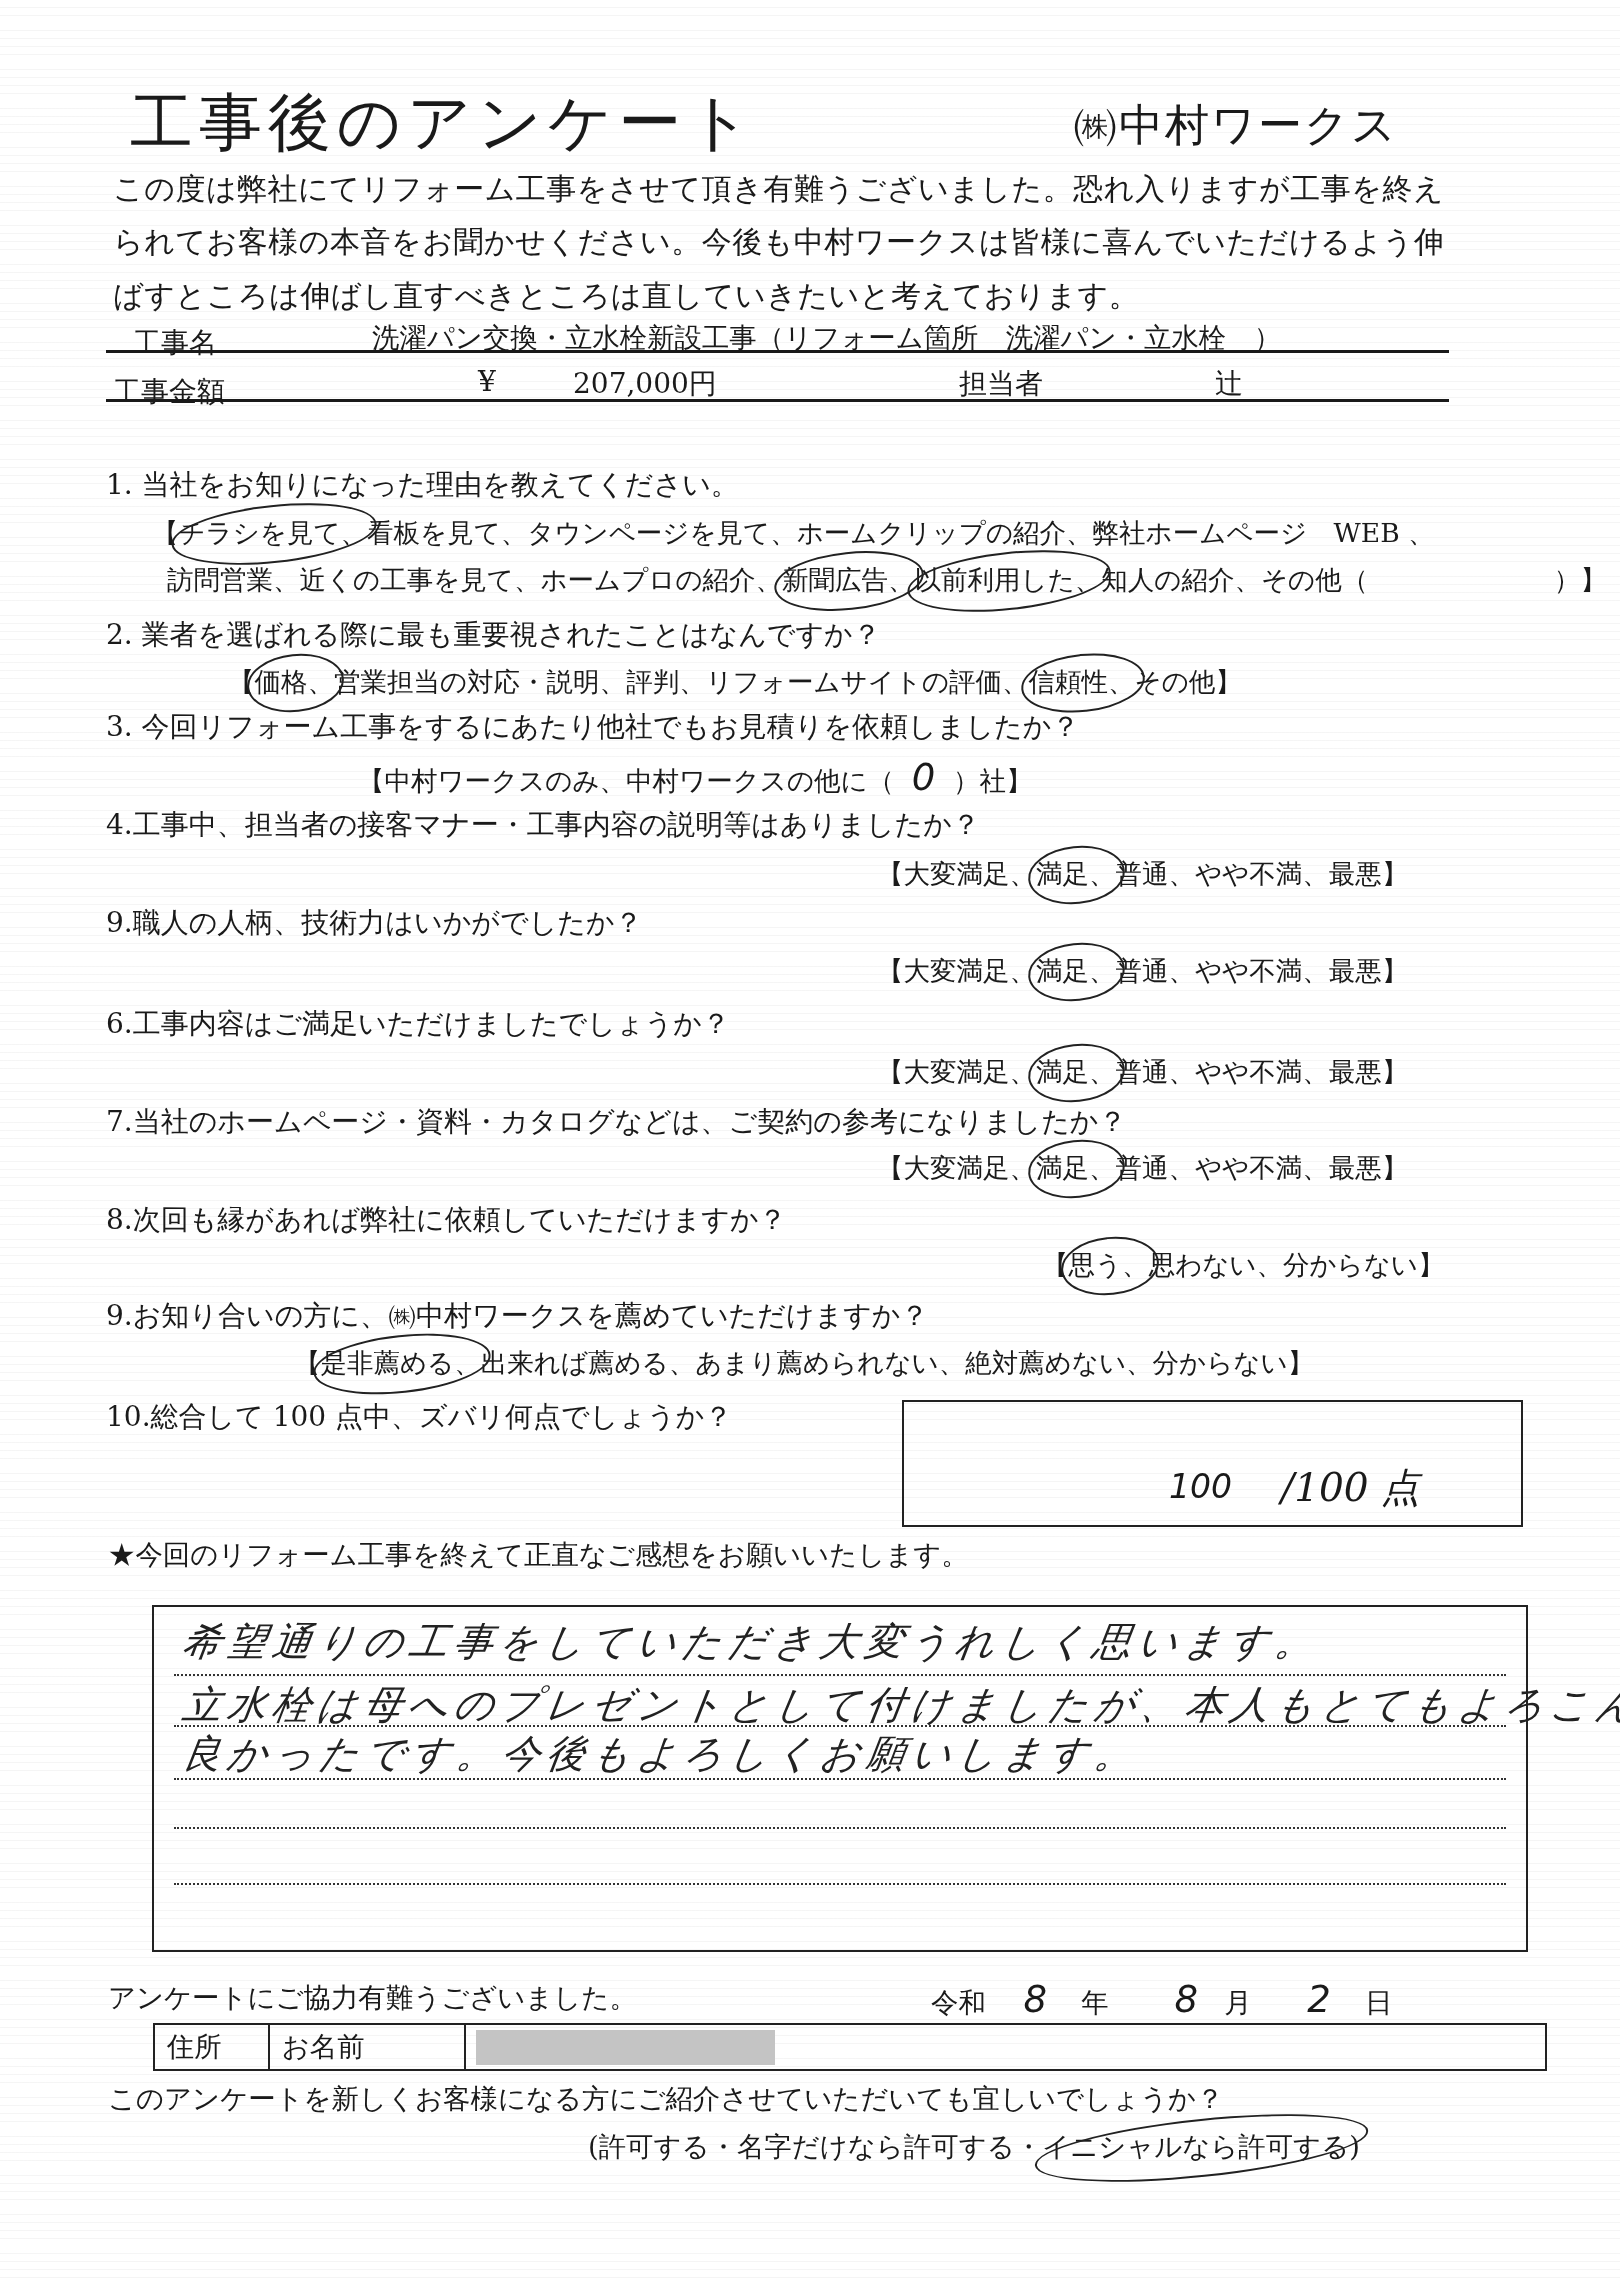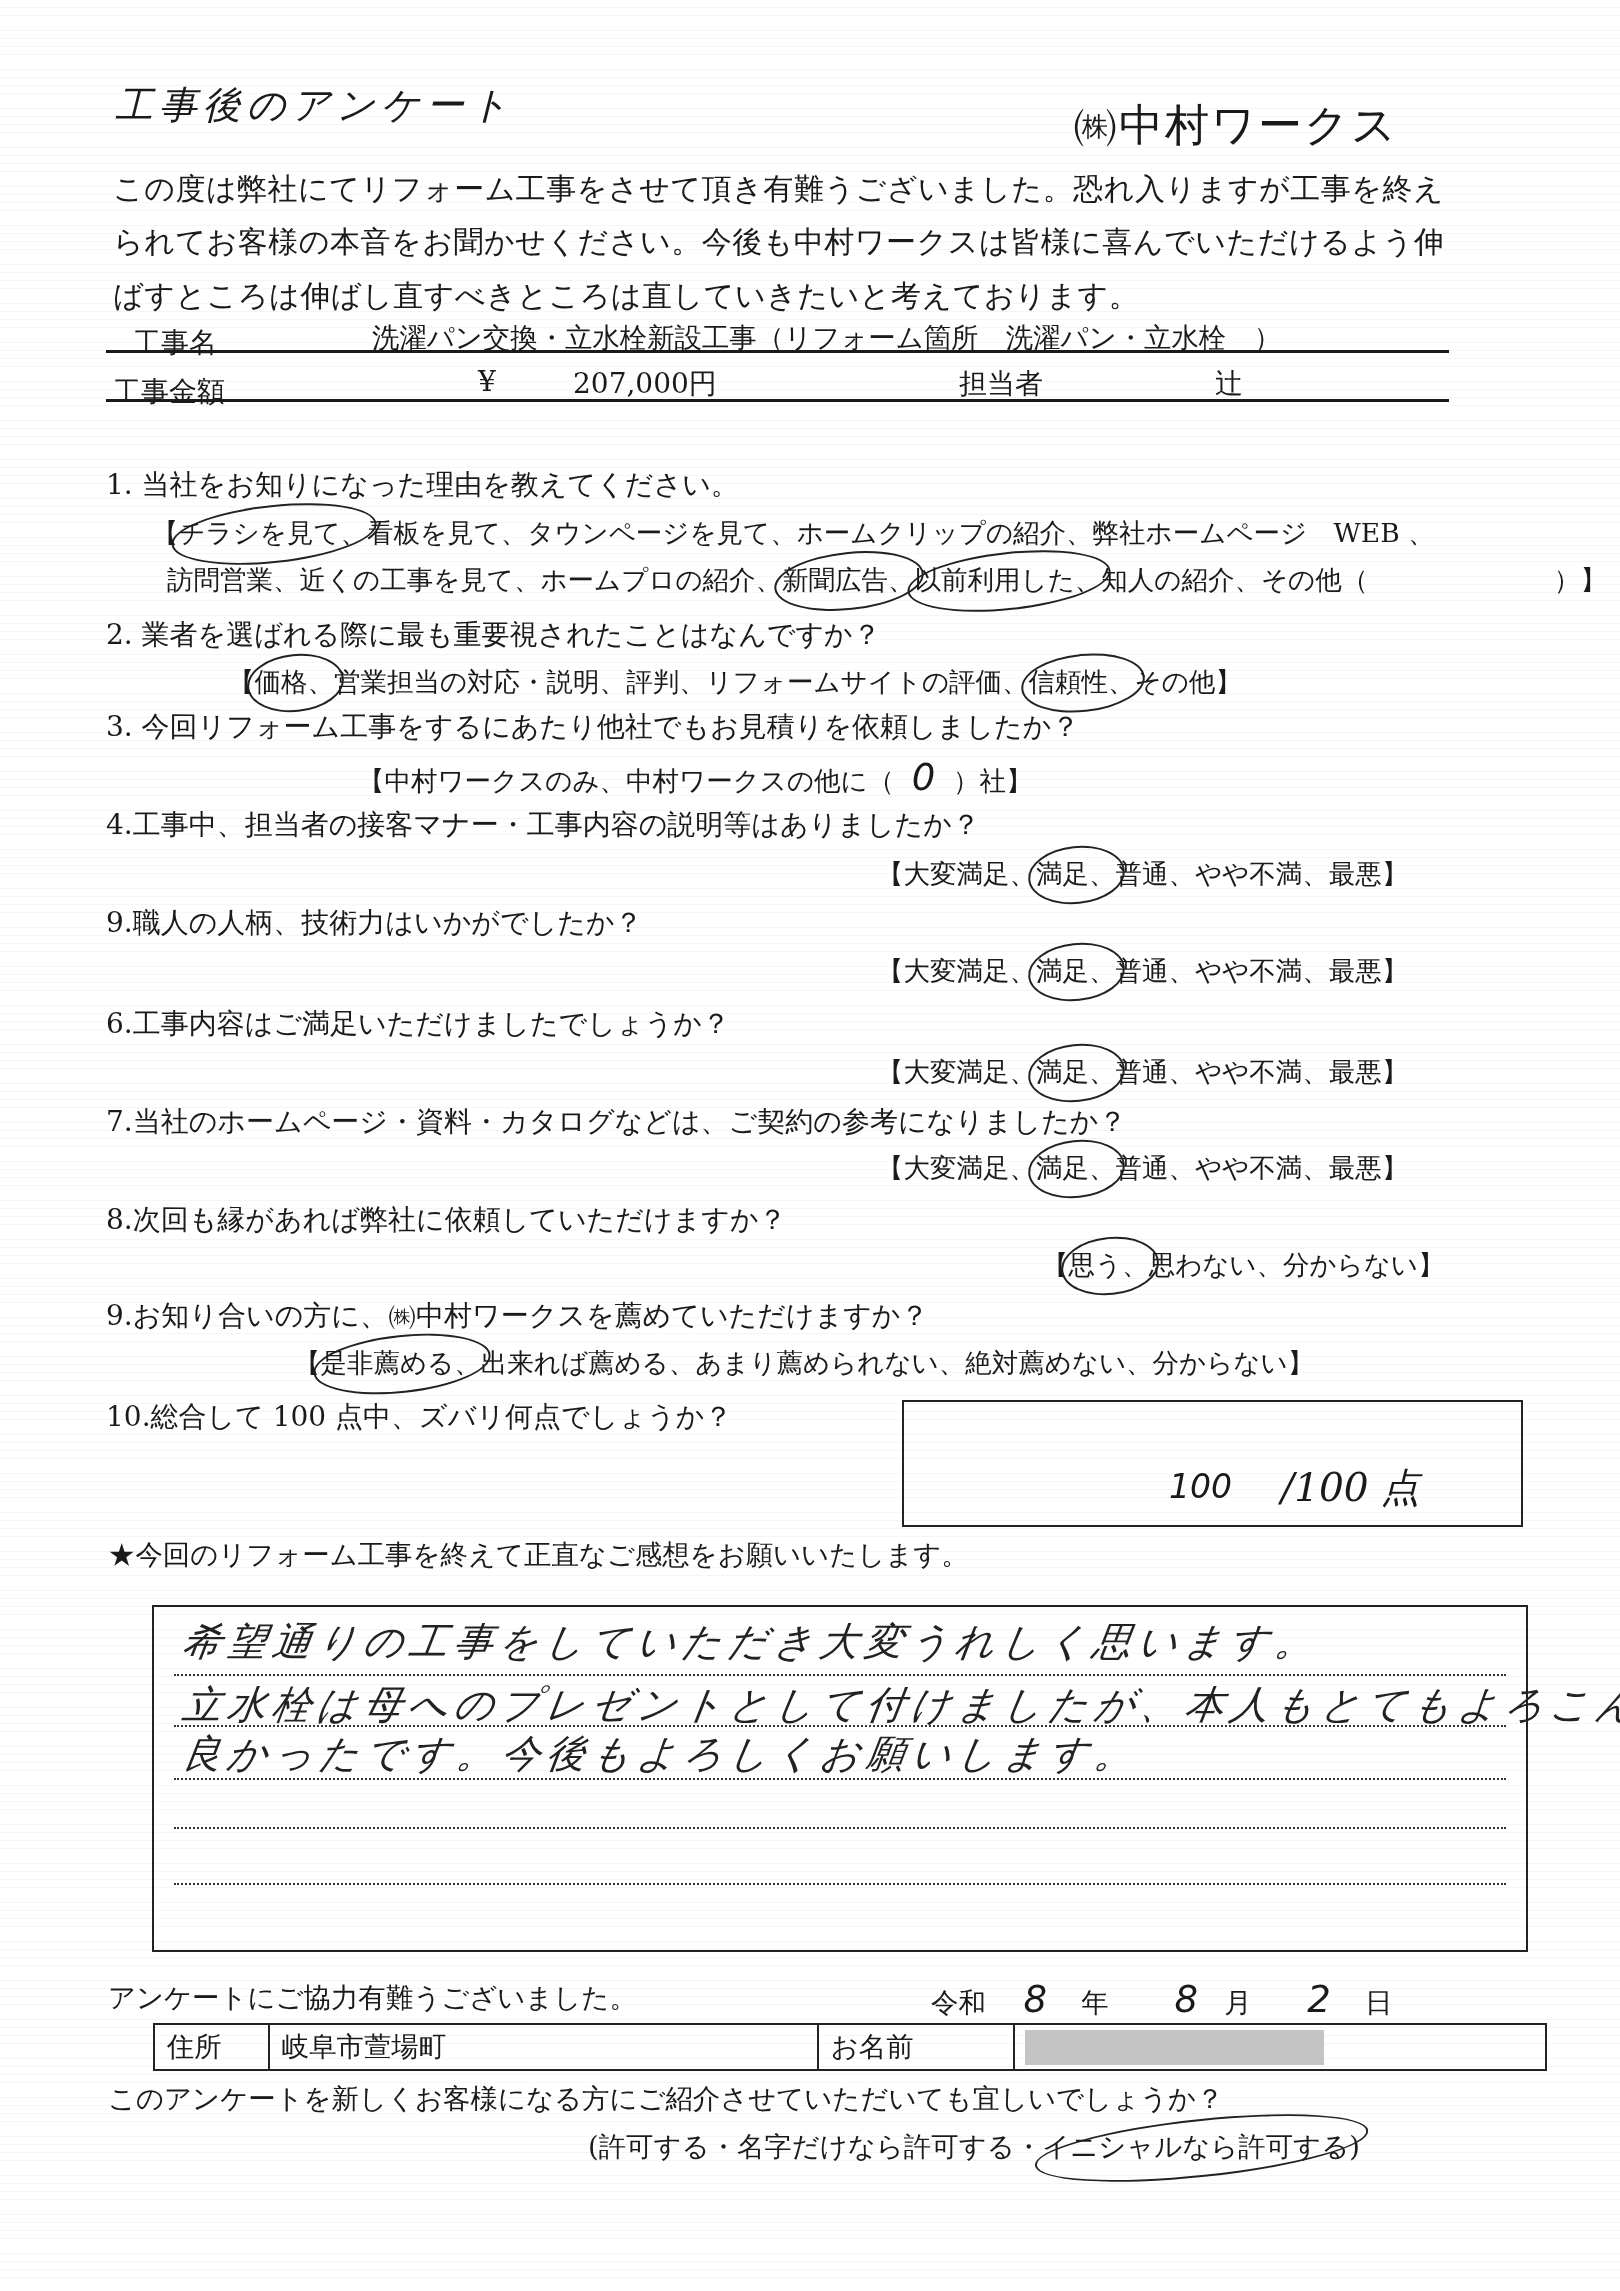--- a/index.html
+++ b/index.html
@@ -4,21 +4,21 @@
 <style>
   html, body { margin:0; padding:0; }
   body {
     width:1620px; height:2292px; position:relative; overflow:hidden;
     background:#ffffff;
     background-image: repeating-linear-gradient(to bottom, transparent 0px, transparent 6.9px, rgba(200,200,200,0.18) 6.9px, rgba(200,200,200,0.18) 7.8px);
     font-family: "DejaVu Serif", "Liberation Serif", serif;
     color:#1a1a1a;
   }
   .abs { position:absolute; white-space:nowrap; }
-  .title { left:115px; top:80px; font-size:38px; letter-spacing:5.9px; font-weight:400;font-style:italic; }
+  .title { left:130px; top:80px; font-size:63px; letter-spacing:5.9px; font-weight:400; }
   .company { left:1073px; top:96px; font-size:44px; letter-spacing:2px; }
   .intro { left:113px; font-size:30px; letter-spacing:0.5px; }
   .info-label { font-size:28px; }
   .hline { position:absolute; height:2.9px; background:#1a1a1a; }
   .q { font-size:28px; left:106px; }
   .opts { font-size:26.5px; }
   .circled { display:inline-block; position:relative; }
   .circled::after {
     content:""; position:absolute; left:-7.8px; top:-9.8px; right:-9.8px; bottom:-11.8px;
     border:2.5px solid #222; border-radius:50%; transform:rotate(-6deg);
@@ -113,21 +113,20 @@
   <span class="handnum" style="margin-left:29px;">8</span>
   <span style="margin-left:25.5px;">年</span>
   <span class="handnum" style="margin-left:57px;">8</span>
   <span style="margin-left:17.6px;">月</span>
   <span class="handnum" style="margin-left:47px;">2</span>
   <span style="margin-left:25.5px;">日</span>
 </div>
 
 <div class="addr-table">
   <div class="cell" style="width:115px;">住所</div>
-  <div class="cell" style="width:549px;">岐阜市萱場町</div>
   <div class="cell" style="width:196px;">お名前</div>
   <div class="cell" style="flex:1; border-right:none; padding-left:0;">
     <div class="redact"></div>
   </div>
 </div>
 
 <div class="abs" style="left:108px; top:2081px; font-size:27.4px;">このアンケートを新しくお客様になる方にご紹介させていただいても宜しいでしょうか？</div>
 <div class="abs" style="left:588px; top:2129px; font-size:27.4px;">
   <span>(許可する・</span><span>名字だけなら許可する・</span><span class="circled">イニシャルなら許可する)</span>
 </div>

